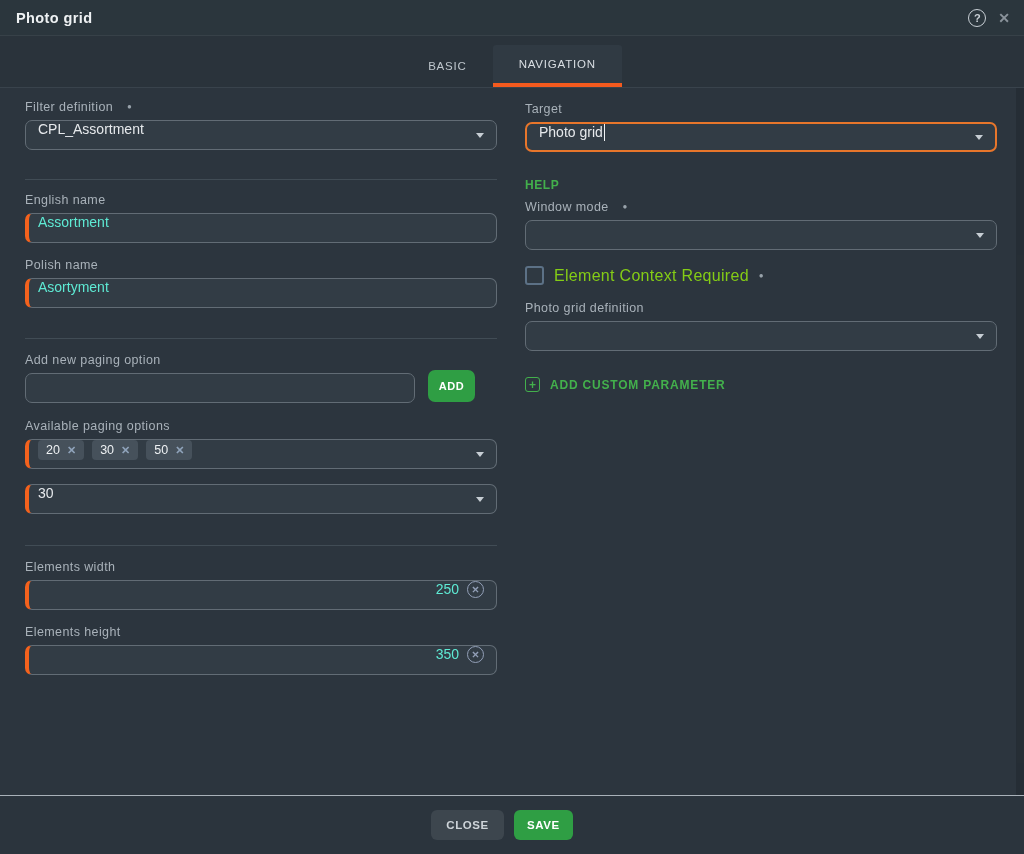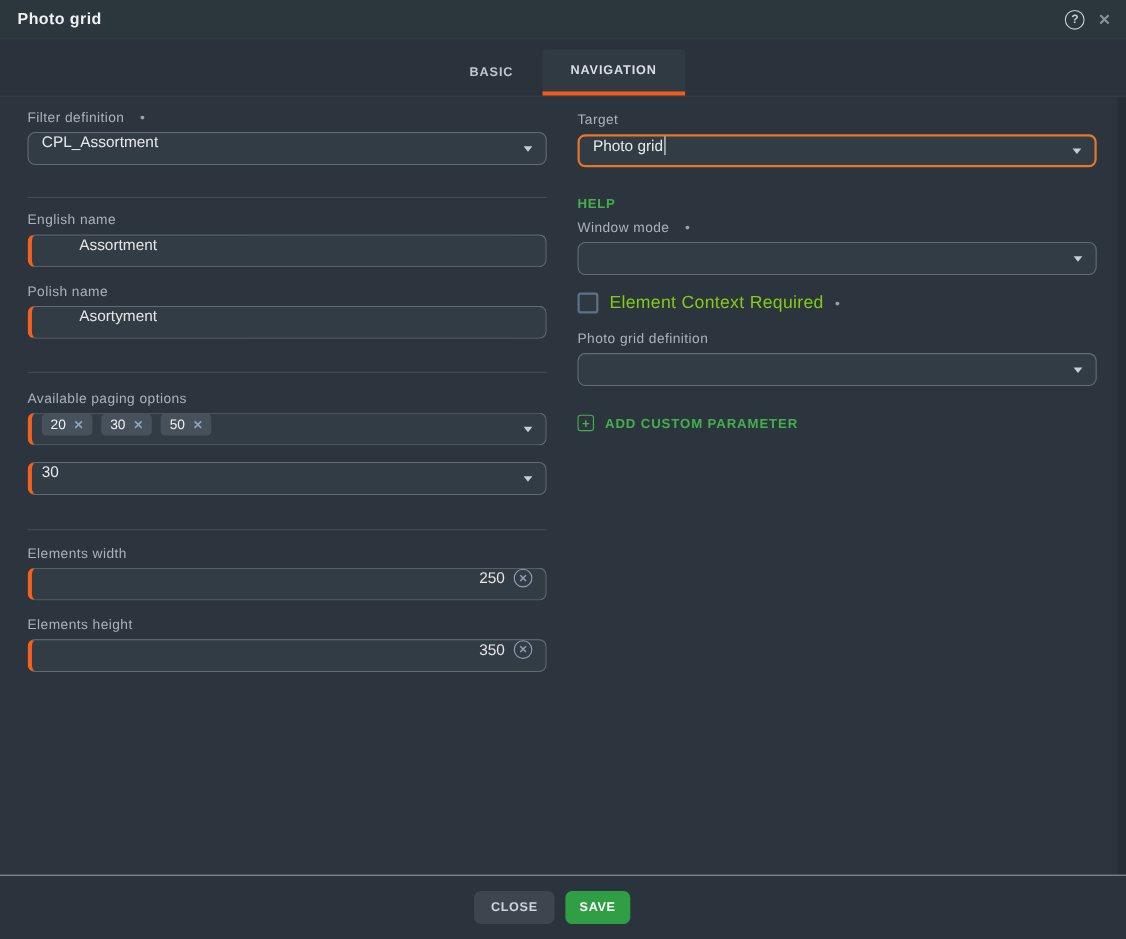--- a/index.html
+++ b/index.html
@@ -34,21 +34,21 @@
   
   .tabstrip {
     height:52px; flex:0 0 52px;
     background:#2a333b;
     border-bottom:1px solid #39434c;
     display:flex; justify-content:center; align-items:flex-end;
   }
   .tab {
     height:42px; padding:0 26px;
     display:flex; align-items:center; justify-content:center;
-    font-size:11.5px; font-weight:bold; letter-spacing:.8px;
+    font-size:11.5px; font-weight:normal; letter-spacing:.8px;
     color:#bfc7cd; cursor:pointer;
   }
   .tab.active {
     background:#303a43;
     color:#d9dee3;
     border-bottom:4px solid #f45a1e;
     border-radius:3px 3px 0 0;
   }
 
   
@@ -69,23 +69,22 @@
 
   .field {
     height:30px; background:#323c45;
     border:1px solid #626c75; border-radius:7px;
     display:flex; align-items:flex-start;
     padding:0 12px; font-size:14px; color:#e6e9ec;
     position:relative;
   }
   .field input {
     background:transparent; border:none; outline:none;
-    color:#e5e5e5; font-size:14px; width:100%;
+    color:#5eead4; font-size:14px; width:100%;
     font-family:"Liberation Sans", sans-serif;
-    margin-left:34px;
   }
   .field.orange-left { border-left:4px solid #f4621d; padding-left:9px; }
   .field.focused { border:2px solid #e8762b; }
 
   .caret-down {
     position:absolute; right:12px; top:50%; transform:translateY(-40%);
     width:0; height:0;
     border-left:4.5px solid transparent; border-right:4.5px solid transparent;
     border-top:5.5px solid #c7ced4;
     cursor:pointer;
@@ -216,20 +215,29 @@
 
       <div class="group mt15">
         <div class="lbl">Polish name</div>
         <div class="field orange-left">
           <input value="Asortyment" style="">
         </div>
       </div>
 
       <hr class="hr mt30">
 
+      <div class="group mt14">
+        <div class="lbl">Add new paging option</div>
+        <div class="paging-row">
+          <div class="field">
+            <input value="" style="">
+          </div>
+          <button class="btn-add">ADD</button>
+        </div>
+      </div>
 
       <div class="group mt16">
         <div class="lbl">Available paging options</div>
         <div class="field orange-left">
           <div class="chips">
             <span class="chip">
               <span>20</span>
               <span class="chip-x">✕</span>
             </span>
             <span class="chip">

